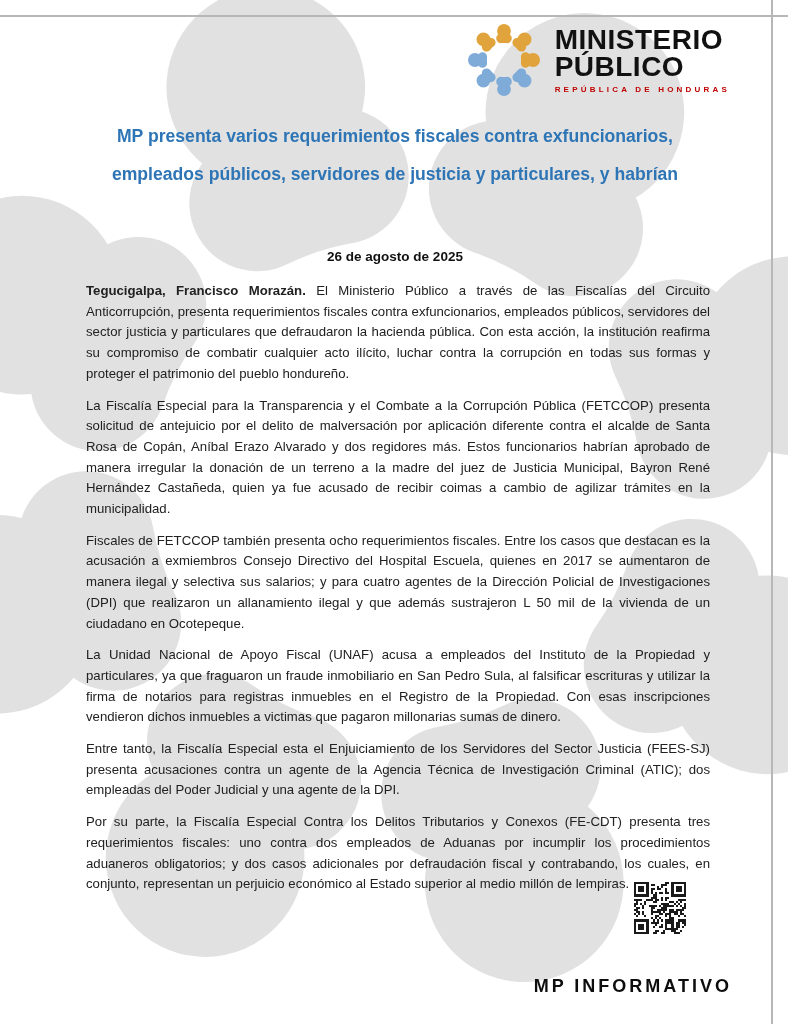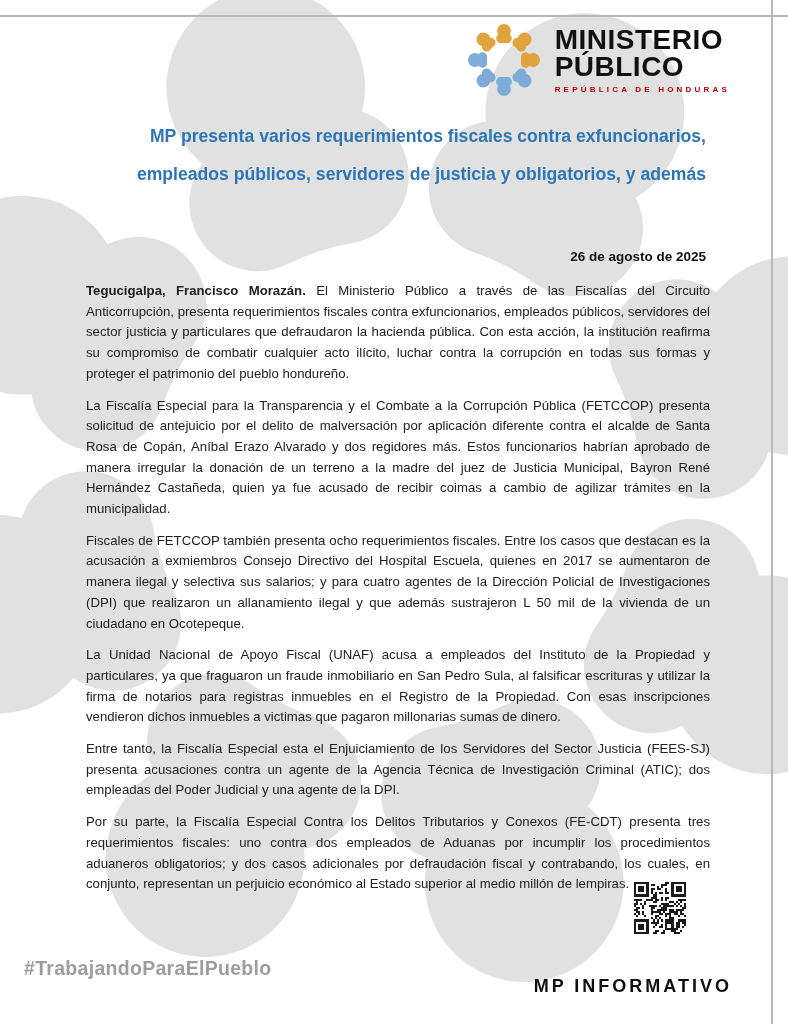--- a/index.html
+++ b/index.html
@@ -47,27 +47,27 @@
     font-size:28px;font-weight:700;line-height:27px;
     letter-spacing:.5px;color:#111;
   }
   .logo-sub{
     margin-top:5px;
     font-size:8px;font-weight:700;letter-spacing:3.2px;
     color:var(--subtitle-red);
   }
   .title{
     position:absolute;top:118px;left:84px;width:622px;
-    text-align:right;
+    text-align:center;
     color:var(--title-blue);
     font-size:17.6px;font-weight:700;line-height:37.5px;
   }
   .dateline{
     position:absolute;top:249px;left:84px;width:622px;
-    text-align:right;font-size:13.5px;font-weight:700;color:#111;
+    text-align:center;font-size:13.5px;font-weight:700;color:#111;
   }
   .body-text{
     position:absolute;top:281px;left:86px;width:624px;
   }
   .body-text p{
     font-size:13.2px;line-height:20.7px;color:var(--body-text);
     text-align:justify;
     margin-bottom:11px;
   }
   .body-text p b{font-weight:700;}
@@ -127,21 +127,21 @@
     </svg>
     <div class="logo-text">
       <div class="logo-title">MINISTERIO</div>
       <div class="logo-title">PÚBLICO</div>
       <div class="logo-sub">REPÚBLICA DE HONDURAS</div>
     </div>
   </div>
 
   <h1 class="title" id="title-lines">
       <div>MP presenta varios requerimientos fiscales contra exfuncionarios,</div>
-      <div>empleados públicos, servidores de justicia y obligatorios, y además</div>
+      <div>empleados públicos, servidores de justicia y particulares, y habrían</div>
     </h1>
 
   <div class="dateline">26 de agosto de 2025</div>
 
   <main class="body-text" id="paragraphs">
       <p><b>Tegucigalpa, Francisco Morazán. </b>El Ministerio Público a través de las Fiscalías del Circuito Anticorrupción, presenta requerimientos fiscales contra exfuncionarios, empleados públicos, servidores del sector justicia y particulares que defraudaron la hacienda pública. Con esta acción, la institución reafirma su compromiso de combatir cualquier acto ilícito, luchar contra la corrupción en todas sus formas y proteger el patrimonio del pueblo hondureño.</p>
       <p>La Fiscalía Especial para la Transparencia y el Combate a la Corrupción Pública (FETCCOP) presenta solicitud de antejuicio por el delito de malversación por aplicación diferente contra el alcalde de Santa Rosa de Copán, Aníbal Erazo Alvarado y dos regidores más. Estos funcionarios habrían aprobado de manera irregular la donación de un terreno a la madre del juez de Justicia Municipal, Bayron René Hernández Castañeda, quien ya fue acusado de recibir coimas a cambio de agilizar trámites en la municipalidad.</p>
       <p>Fiscales de FETCCOP también presenta ocho requerimientos fiscales. Entre los casos que destacan es la acusación a exmiembros Consejo Directivo del Hospital Escuela, quienes en 2017 se aumentaron de manera ilegal y selectiva sus salarios; y para cuatro agentes de la Dirección Policial de Investigaciones (DPI) que realizaron un allanamiento ilegal y que además sustrajeron L 50 mil de la vivienda de un ciudadano en Ocotepeque.</p>
       <p>La Unidad Nacional de Apoyo Fiscal (UNAF) acusa a empleados del Instituto de la Propiedad y particulares, ya que fraguaron un fraude inmobiliario en San Pedro Sula, al falsificar escrituras y utilizar la firma de notarios para registras inmuebles en el Registro de la Propiedad. Con esas inscripciones vendieron dichos inmuebles a victimas que pagaron millonarias sumas de dinero.</p>
       <p>Entre tanto, la Fiscalía Especial esta el Enjuiciamiento de los Servidores del Sector Justicia (FEES-SJ) presenta acusaciones contra un agente de la Agencia Técnica de Investigación Criminal (ATIC); dos empleadas del Poder Judicial y una agente de la DPI.</p>
@@ -355,17 +355,16 @@
       <rect x="2" y="2" width="3" height="3" fill="#1a1a1a"></rect>
       <rect x="18" y="0" width="7" height="7" fill="#1a1a1a"></rect>
       <rect x="19" y="1" width="5" height="5" fill="#ffffff"></rect>
       <rect x="20" y="2" width="3" height="3" fill="#1a1a1a"></rect>
       <rect x="0" y="18" width="7" height="7" fill="#1a1a1a"></rect>
       <rect x="1" y="19" width="5" height="5" fill="#ffffff"></rect>
       <rect x="2" y="20" width="3" height="3" fill="#1a1a1a"></rect>
     </svg>
 
   <div class="hashtags" id="hashtags">
-      <div>#TrabajandoParaElPueblo</div>
     </div>
   <div class="brand">MP INFORMATIVO</div>
 
 </div>
 
 </body></html>

